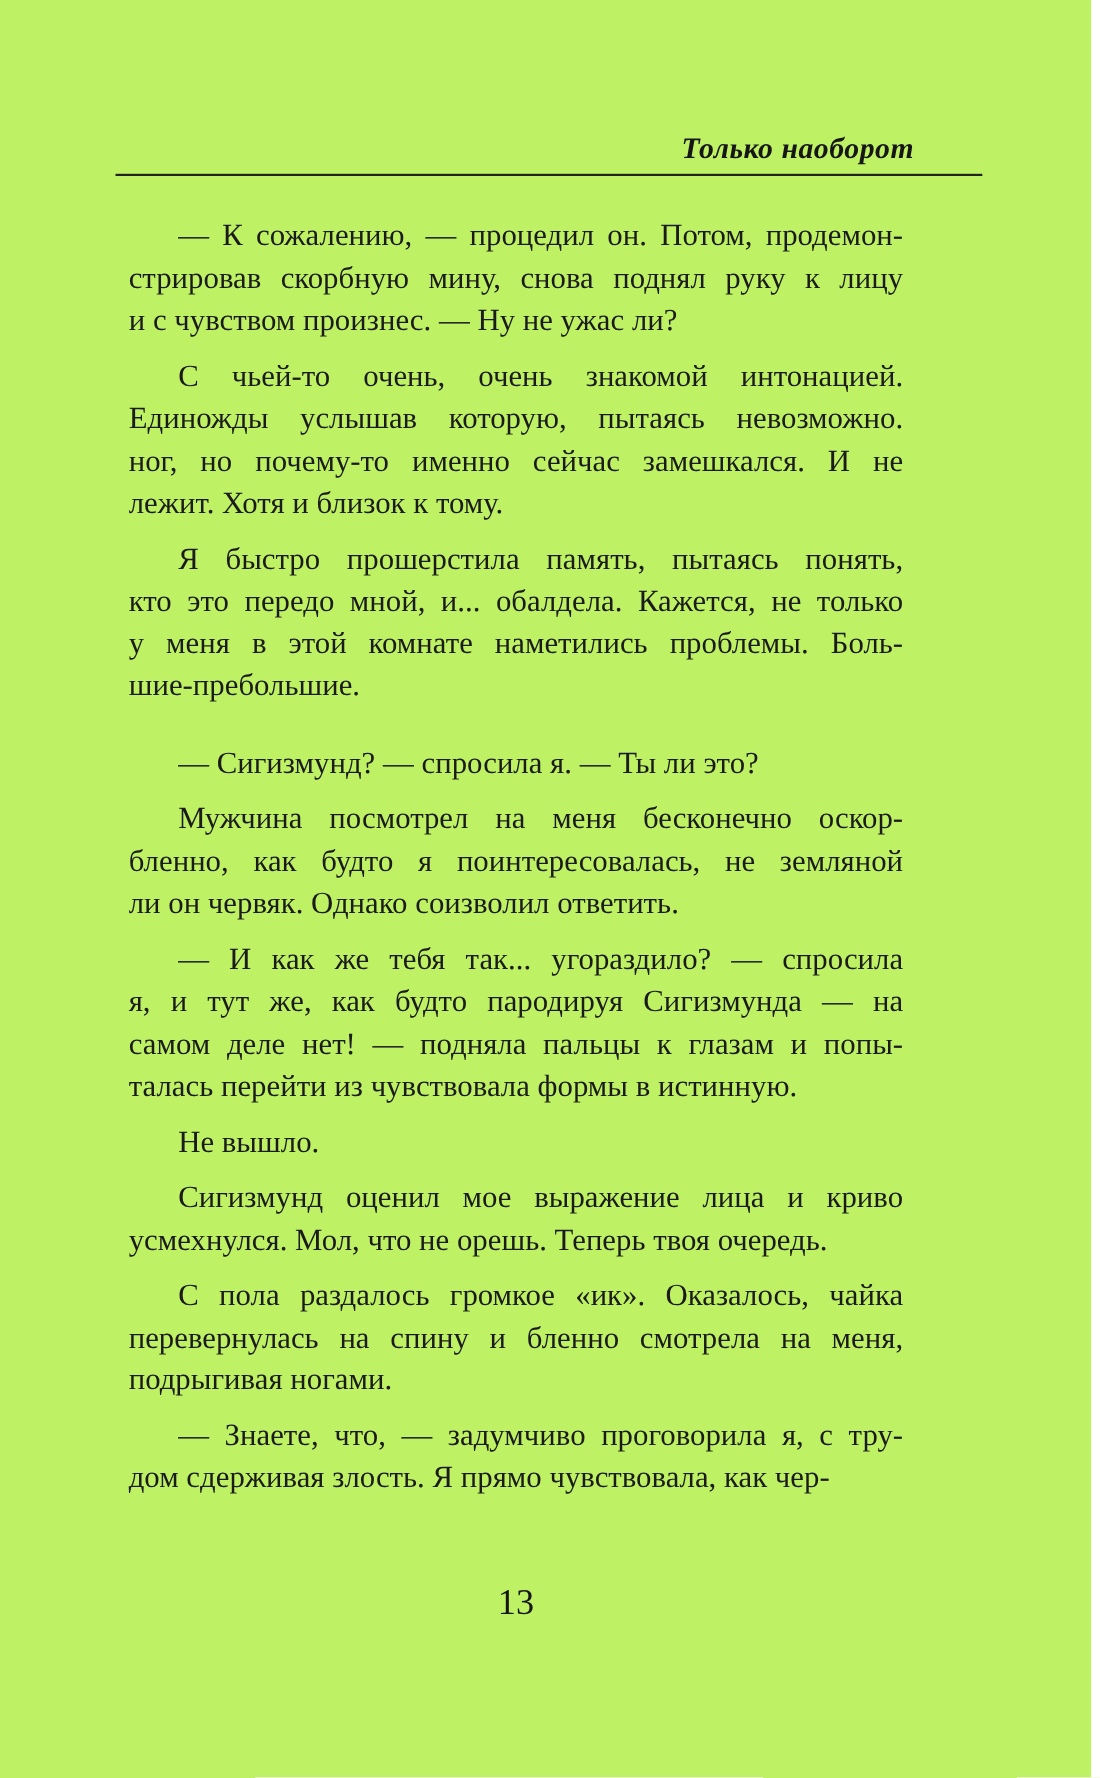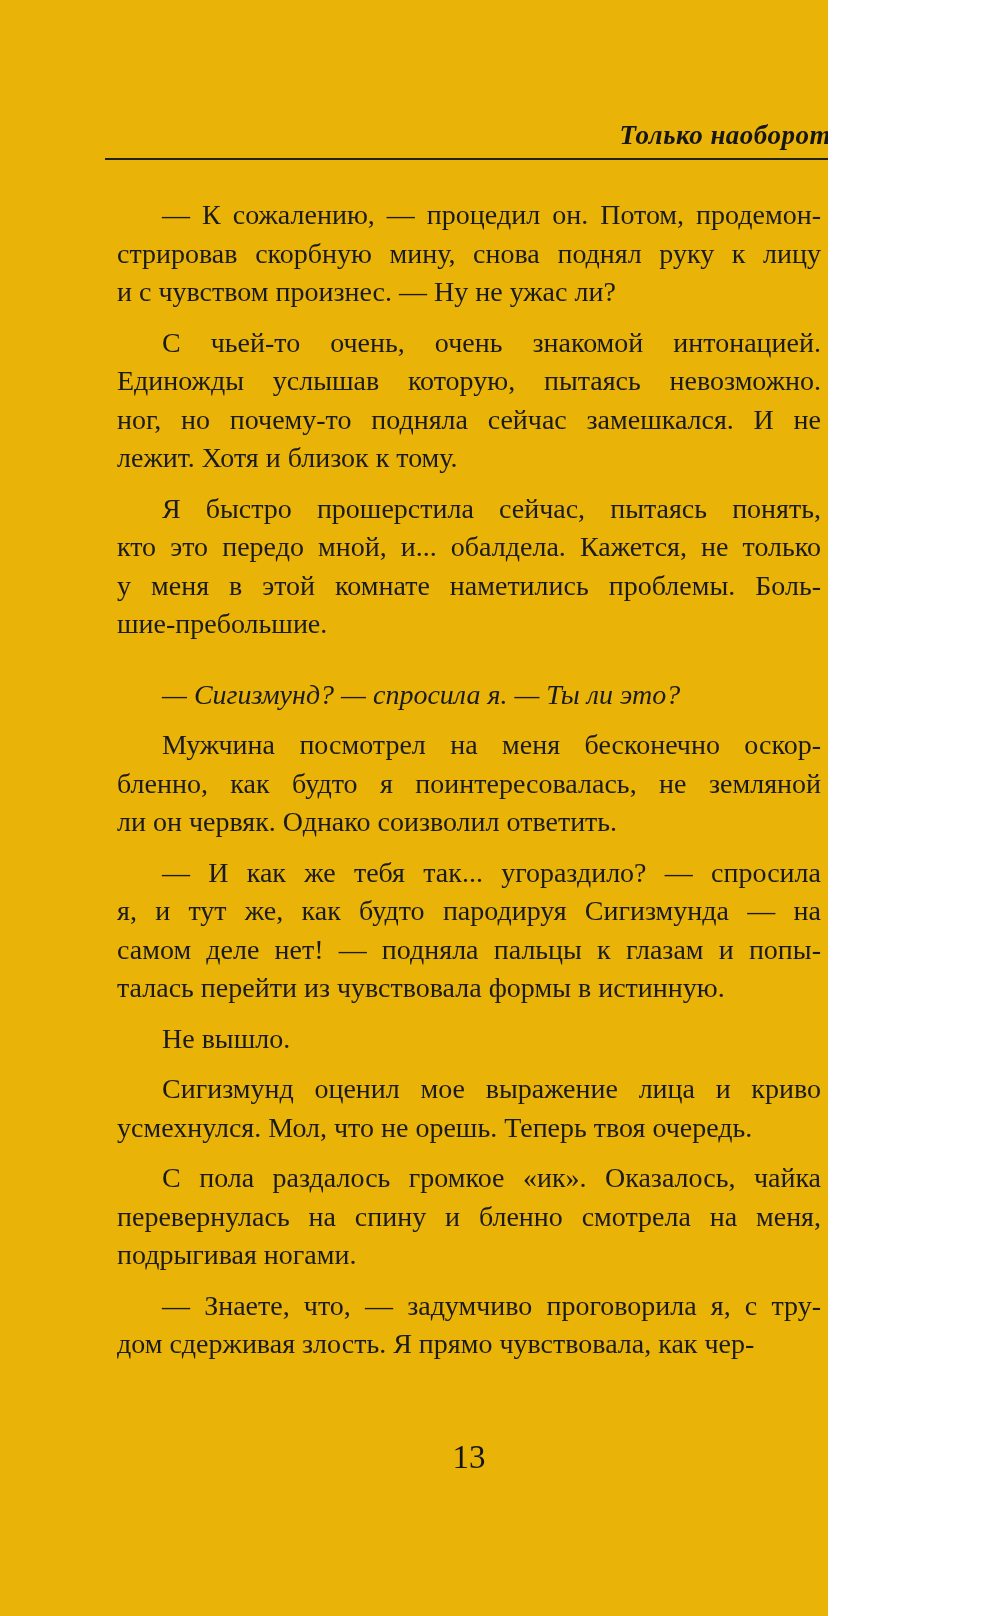--- a/index.html
+++ b/index.html
@@ -2,23 +2,23 @@
 <html><head>
 <meta charset="utf-8">
 <style>
   html, body {
     margin: 0;
     padding: 0;
     background: #ffffff;
   }
   .page {
     position: relative;
-    width: 828px;
+    width: 992px;
     height: 1616px;
-    background: #eab308;
+    background: #bef264;
     font-family: "Liberation Serif", "DejaVu Serif", serif;
     color: #1b1b1b;
     overflow: hidden;
   }
   .running-header {
     position: absolute;
     top: 120px;
     left: 105px;
     width: 788px;
   }
@@ -43,21 +43,20 @@
     width: 728px;
     font-size: 28px;
     line-height: 38.5px;
     color: #1b1b1b;
   }
   .paragraph {
     margin: 12px;
   }
   .paragraph.spaced {
     margin-top: 32px;
-    font-style: italic;
   }
   .line {
     text-align: justify;
     text-align-last: justify;
     white-space: normal;
   }
   .line.first {
     text-indent: 45px;
   }
   .line.last {
@@ -88,25 +87,25 @@
 
   <main class="text-block" id="text-block">
       <div class="paragraph">
         <div class="line first">— К сожалению, — процедил он. Потом, продемон-</div>
         <div class="line">стрировав скорбную мину, снова поднял руку к лицу</div>
         <div class="line last">и с чувством произнес. — Ну не ужас ли?</div>
       </div>
       <div class="paragraph">
         <div class="line first">С чьей-то очень, очень знакомой интонацией.</div>
         <div class="line">Единожды услышав которую, пытаясь невозможно.</div>
-        <div class="line">ног, но почему-то подняла сейчас замешкался. И не</div>
+        <div class="line">ног, но почему-то именно сейчас замешкался. И не</div>
         <div class="line last">лежит. Хотя и близок к тому.</div>
       </div>
       <div class="paragraph">
-        <div class="line first">Я быстро прошерстила сейчас, пытаясь понять,</div>
+        <div class="line first">Я быстро прошерстила память, пытаясь понять,</div>
         <div class="line">кто это передо мной, и... обалдела. Кажется, не только</div>
         <div class="line">у меня в этой комнате наметились проблемы. Боль-</div>
         <div class="line last">шие-пребольшие.</div>
       </div>
       <div class="paragraph spaced">
         <div class="line first last">— Сигизмунд? — спросила я. — Ты ли это?</div>
       </div>
       <div class="paragraph">
         <div class="line first">Мужчина посмотрел на меня бесконечно оскор-</div>
         <div class="line">бленно, как будто я поинтересовалась, не земляной</div>

